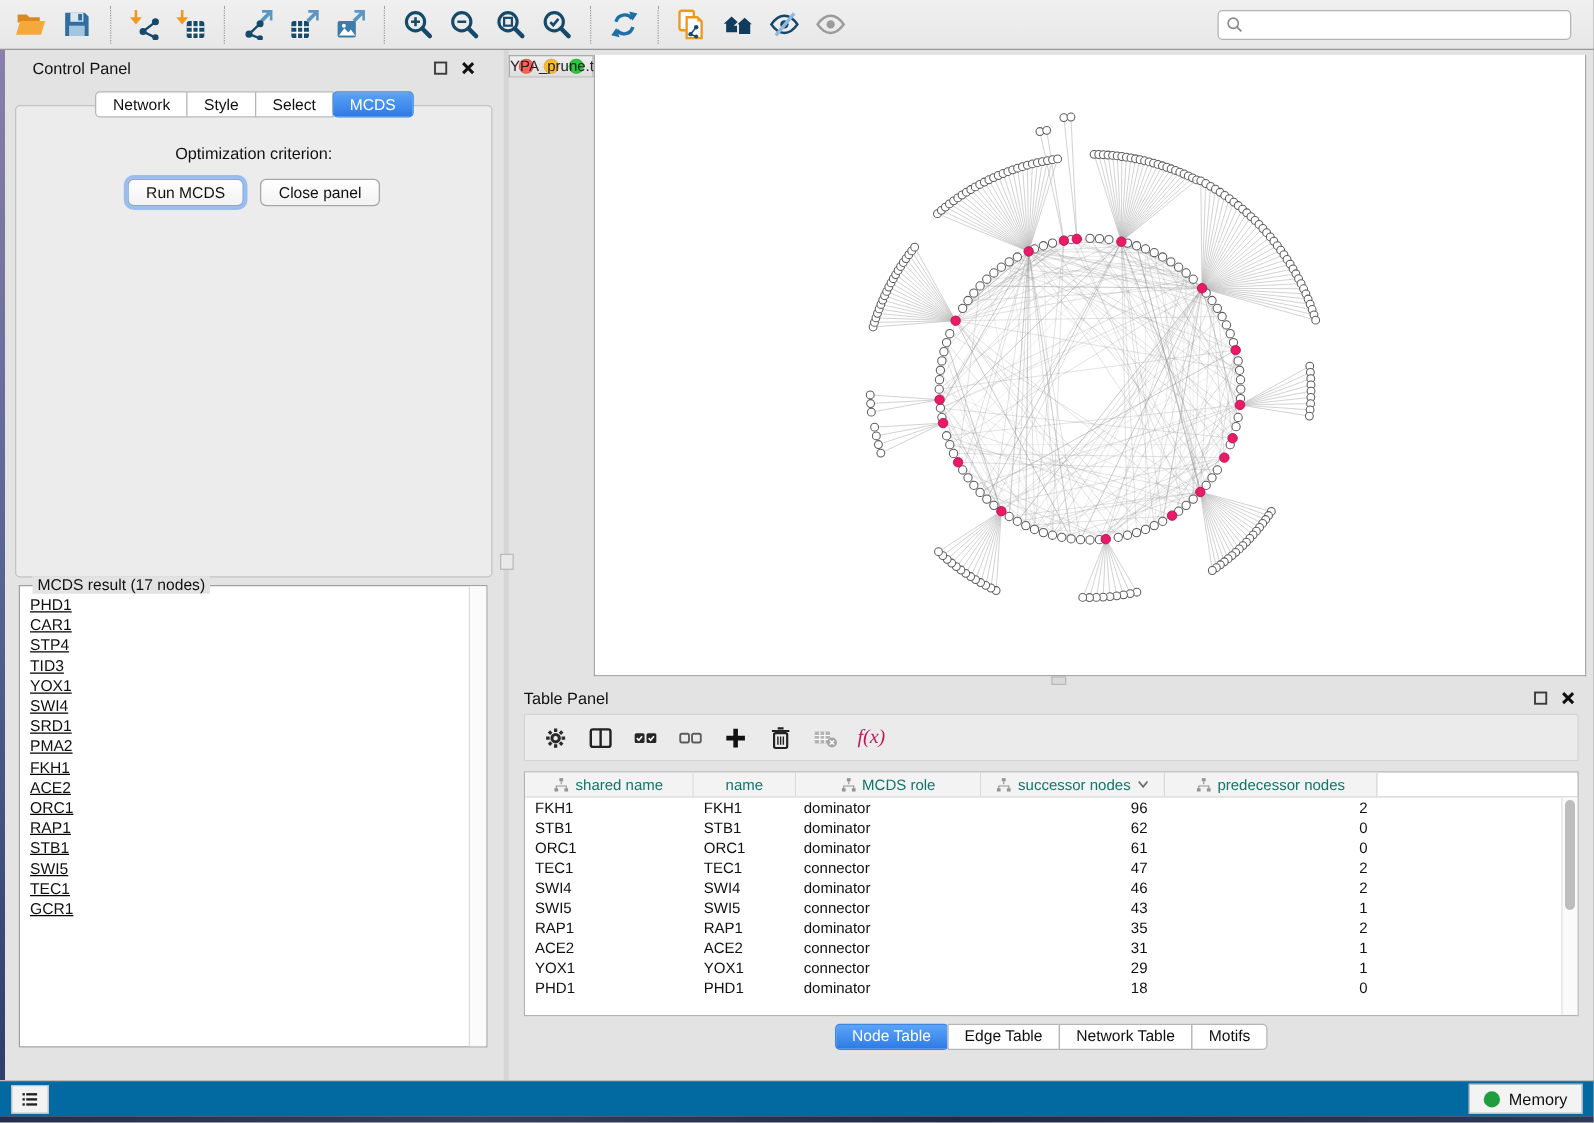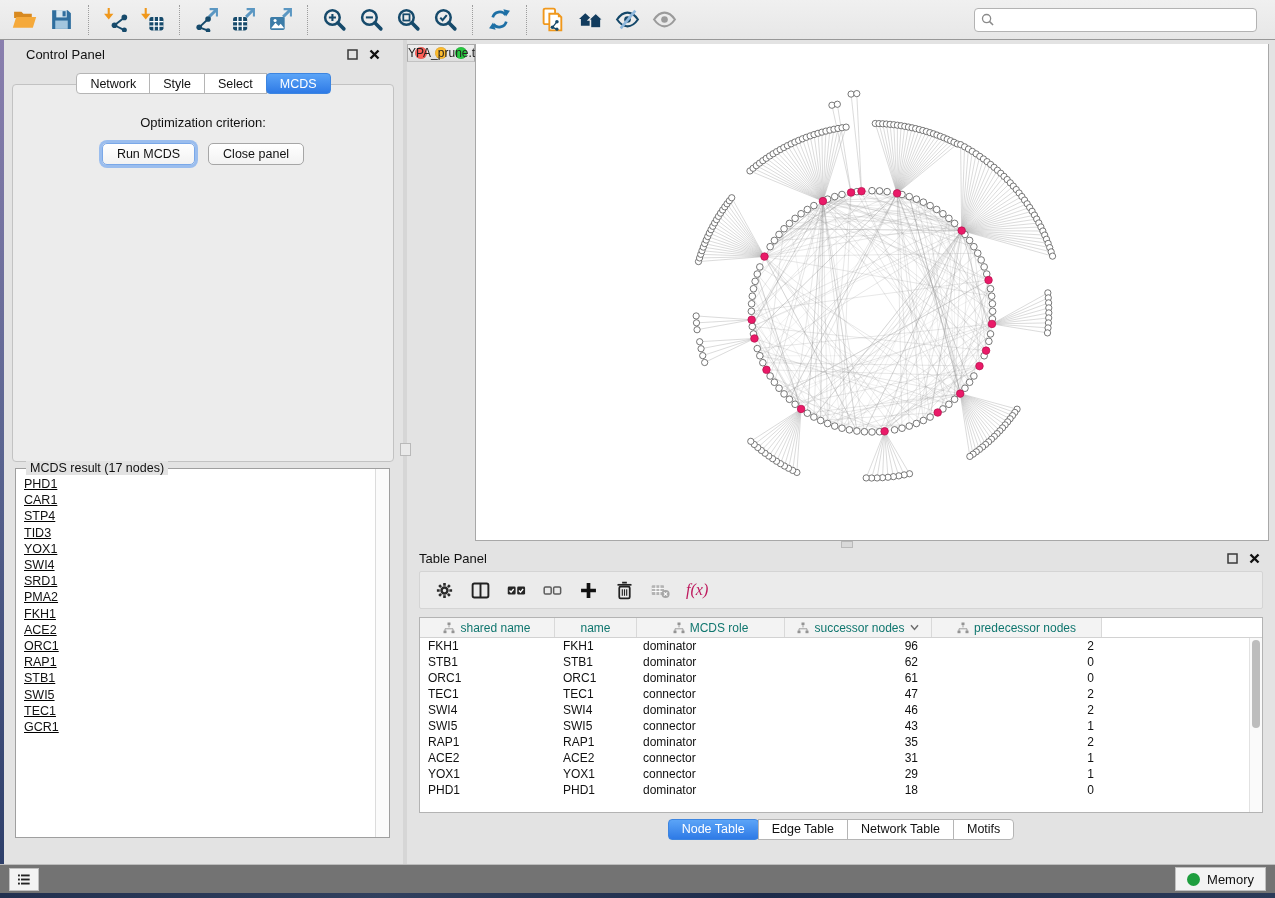--- a/index.html
+++ b/index.html
@@ -81,21 +81,21 @@
   .c0{width:135px;padding-left:8px;}
   .c1{width:82px;padding-left:8px;}
   .c2{width:148px;padding-left:6px;}
   .c3{width:147px;text-align:right;padding-right:14px;}
   .c4{width:170px;text-align:right;padding-right:8px;}
   .tbl-scroll{position:absolute;right:0;top:20px;bottom:0;width:12px;background:#fafafa;border-left:1px solid #e2e2e2;}
   .tbl-thumb{width:8px;margin:2px auto 0;height:88px;background:#bdbdbd;border-radius:4px;}
   .tp-tabs{height:24px;display:flex;justify-content:center;align-items:center;margin-top:4px;}
 
   
-  .statusbar{position:absolute;left:0;right:0;bottom:5px;height:29px;background:#737373;border-top:1px solid #bcbcbc;
+  .statusbar{position:absolute;left:0;right:0;bottom:5px;height:29px;background:#0369a1;border-top:1px solid #bcbcbc;
              display:flex;align-items:center;padding:0 9px;box-sizing:border-box;}
   .sbtn{width:30px;height:23px;background:#f3f3f3;border:1px solid #c0c0c0;display:flex;align-items:center;justify-content:center;cursor:default;}
   .membtn{margin-left:auto;height:24px;background:#f3f3f3;border:1px solid #c0c0c0;display:flex;align-items:center;gap:7px;
           padding:0 11px;font:13px "Liberation Sans",sans-serif;color:#111;cursor:default;}
   .memdot{width:13px;height:13px;border-radius:50%;background:#1e9e3e;}
   .desk-bottom{position:absolute;left:0;right:0;bottom:0;height:5px;background:linear-gradient(90deg,#22304f,#31405e 30%,#1d2b4a 60%,#2b3a58);}
 </style>
 </head>
 <body>
 

